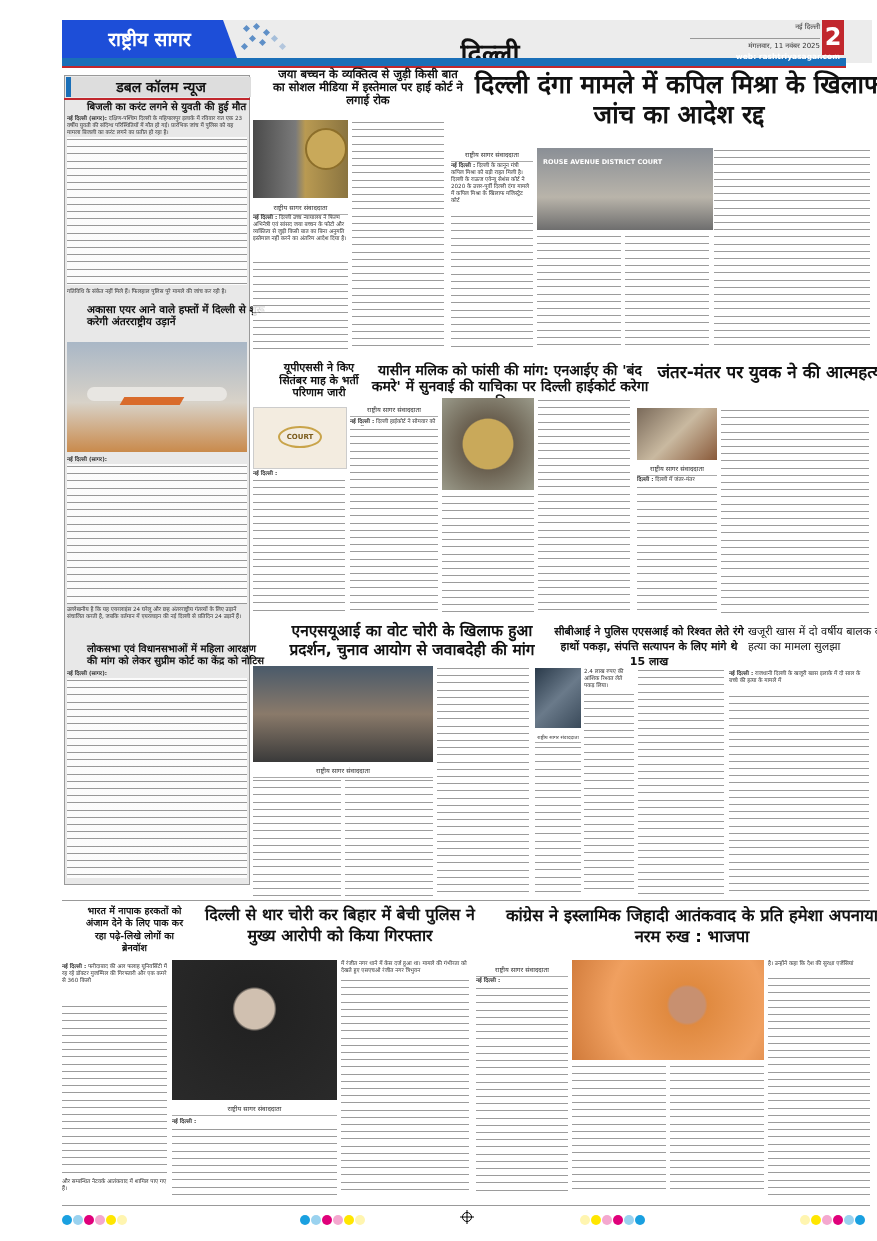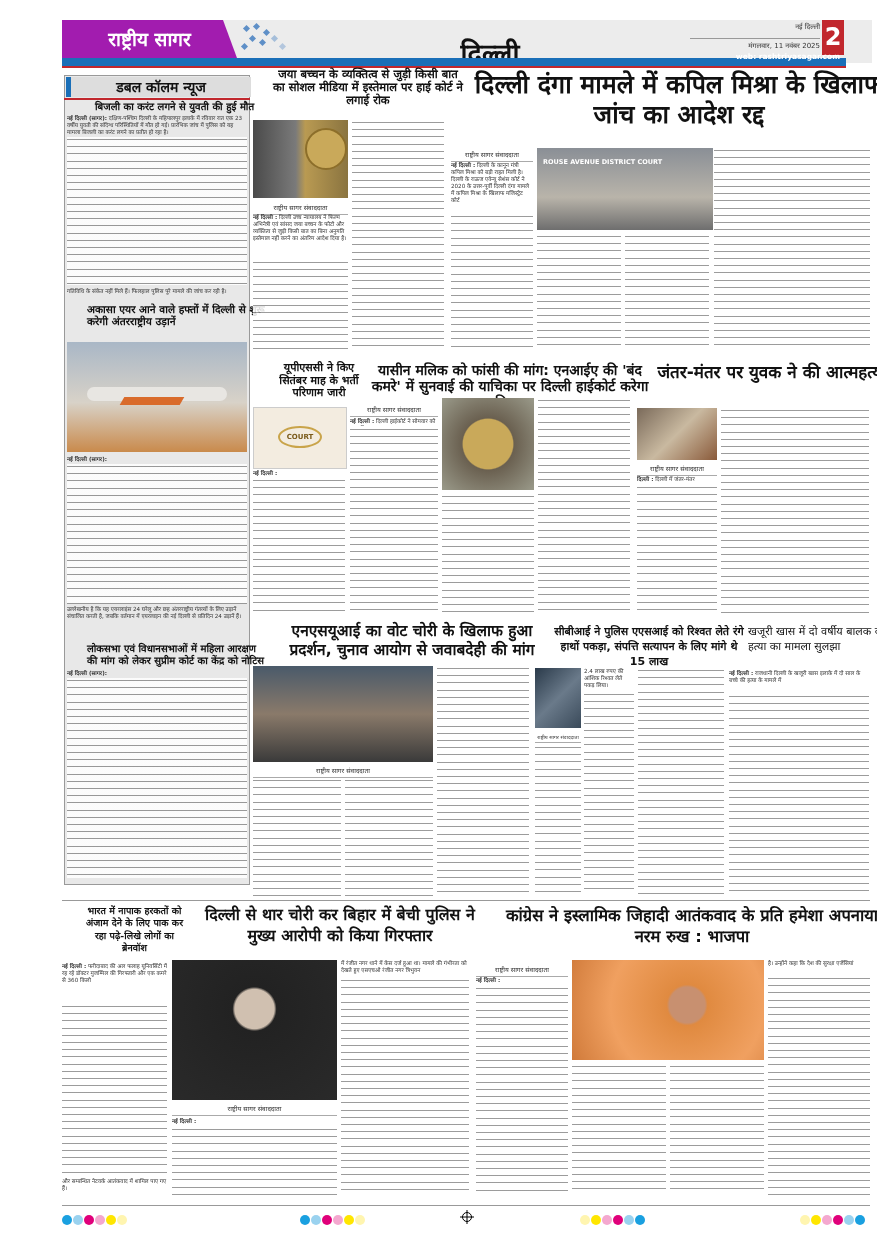--- a/index.html
+++ b/index.html
@@ -1,20 +1,20 @@
 <!DOCTYPE html>
 <html><head>
 <meta charset="utf-8">
 <style>
   html,body{margin:0;padding:0;background:#fff;}
   body{width:877px;height:1241px;position:relative;overflow:hidden;font-family:"DejaVu Sans",sans-serif;color:#222;}
   .abs{position:absolute;}
   
   .mast{left:62px;top:20px;width:810px;height:43px;background:#ececec;}
-  .mast-brand{left:62px;top:20px;width:175px;height:38px;background:#a21caf;color:#fff;font-size:19px;font-weight:bold;display:flex;align-items:center;justify-content:center;clip-path:polygon(0 0,92% 0,100% 100%,0 100%);}
+  .mast-brand{left:62px;top:20px;width:175px;height:38px;background:#1d4ed8;color:#fff;font-size:19px;font-weight:bold;display:flex;align-items:center;justify-content:center;clip-path:polygon(0 0,92% 0,100% 100%,0 100%);}
   .mast-dots{left:240px;top:22px;width:60px;height:30px;}
   .mast-dots span{position:absolute;width:5px;height:5px;background:#5e8fc7;transform:rotate(45deg);}
   .mast-title{left:300px;top:34px;width:380px;height:40px;text-align:center;font-size:27px;font-weight:bold;color:#111;}
   .mast-city{left:690px;top:22px;width:130px;text-align:right;font-size:7px;color:#333;}
   .mast-date{left:690px;top:38px;width:130px;text-align:right;font-size:7px;color:#333;border-top:1px solid #999;padding-top:2px;}
   .mast-page{left:822px;top:20px;width:22px;height:35px;background:#c1272d;color:#fff;font-size:24px;font-weight:bold;text-align:center;line-height:35px;}
   .mast-bar{left:62px;top:58px;width:784px;height:8px;background:#1a6fb8;border-bottom:2px solid #c1272d;}
   .mast-web{left:690px;top:52px;width:150px;text-align:right;font-size:7.5px;color:#fff;font-weight:bold;}
   
   .fill{background:repeating-linear-gradient(#fff 0,#fff 2px,#8a8a8a 2px,#8a8a8a 3px,#fff 3px,#fff 7.2px);opacity:.85;}
@@ -46,21 +46,21 @@
 <div class="abs mast-city">नई दिल्ली</div>
 <div class="abs mast-date">मंगलवार, 11 नवंबर 2025</div>
 <div class="abs mast-page">2</div>
 <div class="abs mast-bar"></div>
 <div class="abs mast-web">web: rashtriyasagar.com</div>
 
 <div class="abs col-box" style="left:64px;top:75px;width:184px;height:808px;"></div>
 <div class="abs sec-head" style="left:66px;top:77px;width:180px;height:20px;line-height:20px;border-left:5px solid #1a6fb8;">डबल कॉलम न्यूज</div>
 <div class="abs rule" style="left:64px;top:98px;width:186px;height:2px;background:#c1272d;"></div>
 
-<div class="abs hed" style="left:67px;top:101px;width:180px;font-size:10px;margin-left:8px;">बिजली का करंट लगने से युवती की हुई मौत</div>
+<div class="abs hed" style="left:67px;top:101px;width:180px;font-size:10px;">बिजली का करंट लगने से युवती की हुई मौत</div>
 <div class="abs snippet" style="left:67px;top:115px;width:180px;height:20px;"><b>नई दिल्ली (सागर):</b> <span>दक्षिण-पश्चिम दिल्ली के महिपालपुर इलाके में रविवार रात एक 23 वर्षीय युवती की संदिग्ध परिस्थितियों में मौत हो गई। प्रारंभिक जांच में पुलिस को यह मामला बिजली का करंट लगने का प्रतीत हो रहा है।</span></div>
 <div class="abs fill" style="left:67px;top:137px;width:180px;height:148px;"></div>
 <div class="abs snippet" style="left:67px;top:288px;width:180px;height:14px;">गतिविधि के संकेत नहीं मिले हैं। फिलहाल पुलिस पूरे मामले की जांच कर रही है।</div>
 
 <div class="abs hed" style="left:67px;top:303px;width:180px;font-size:10.5px;">अकासा एयर आने वाले हफ्तों में दिल्ली से शुरू करेगी अंतरराष्ट्रीय उड़ानें</div>
 <div class="abs photo" style="left:67px;top:342px;width:180px;height:110px;background:linear-gradient(180deg,#a9b7c6 0%,#d8d2c8 55%,#c98a4c 100%);">
   <div class="abs" style="left:20px;top:45px;width:140px;height:14px;background:#e8e6e2;border-radius:7px;"></div>
   <div class="abs" style="left:55px;top:55px;width:60px;height:8px;background:#d96b2b;transform:skewX(-30deg);"></div>
 </div>
 <div class="abs snippet" style="left:67px;top:456px;width:180px;height:8px;"><b>नई दिल्ली (सागर):</b></div>

